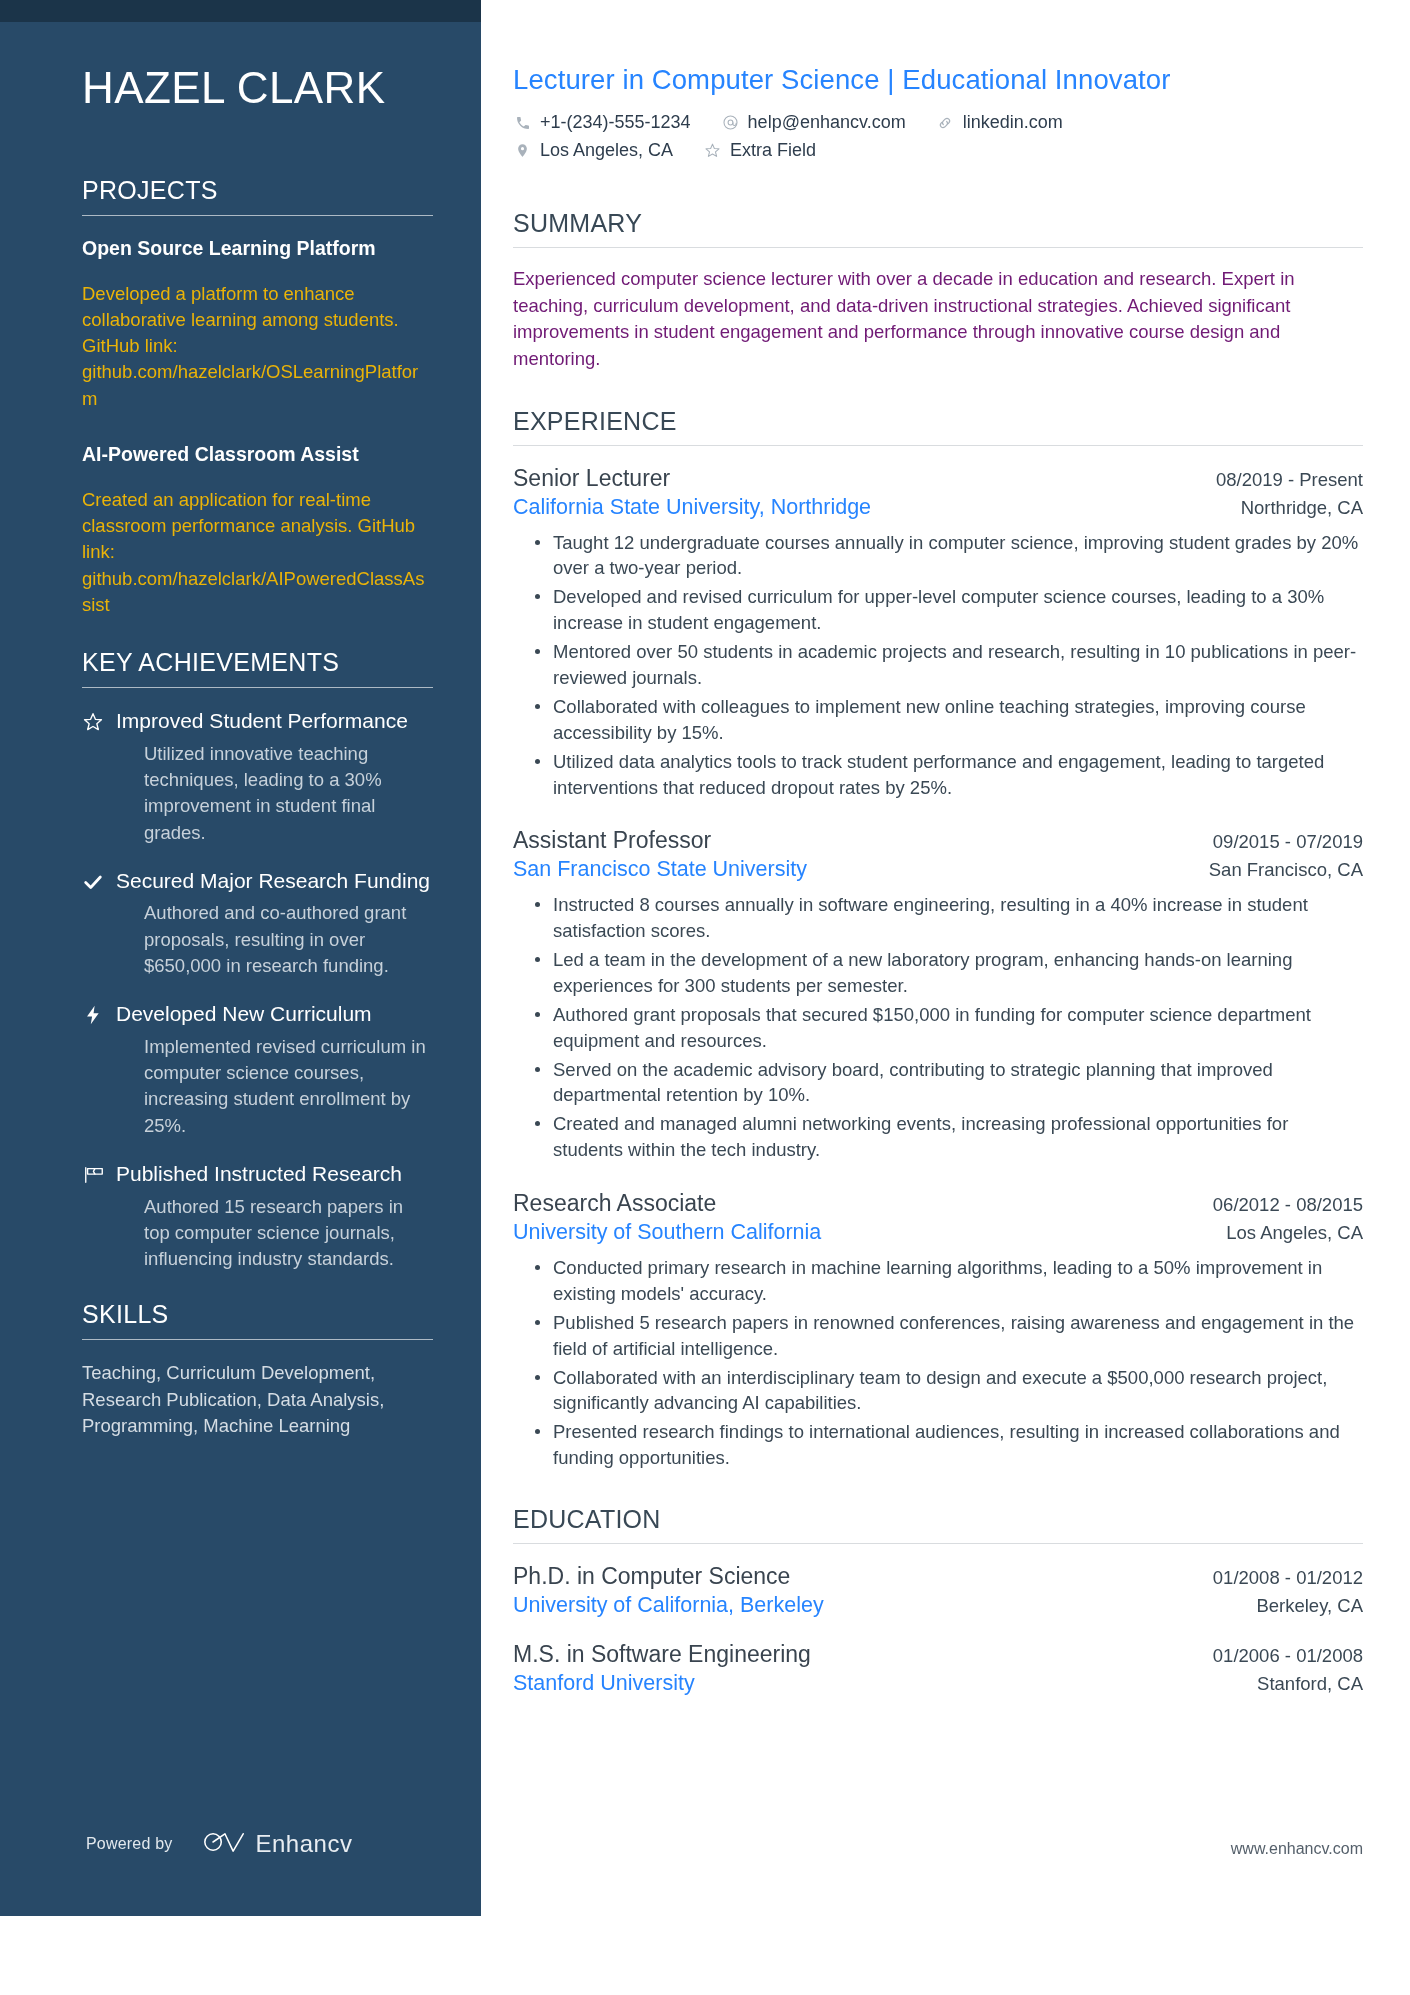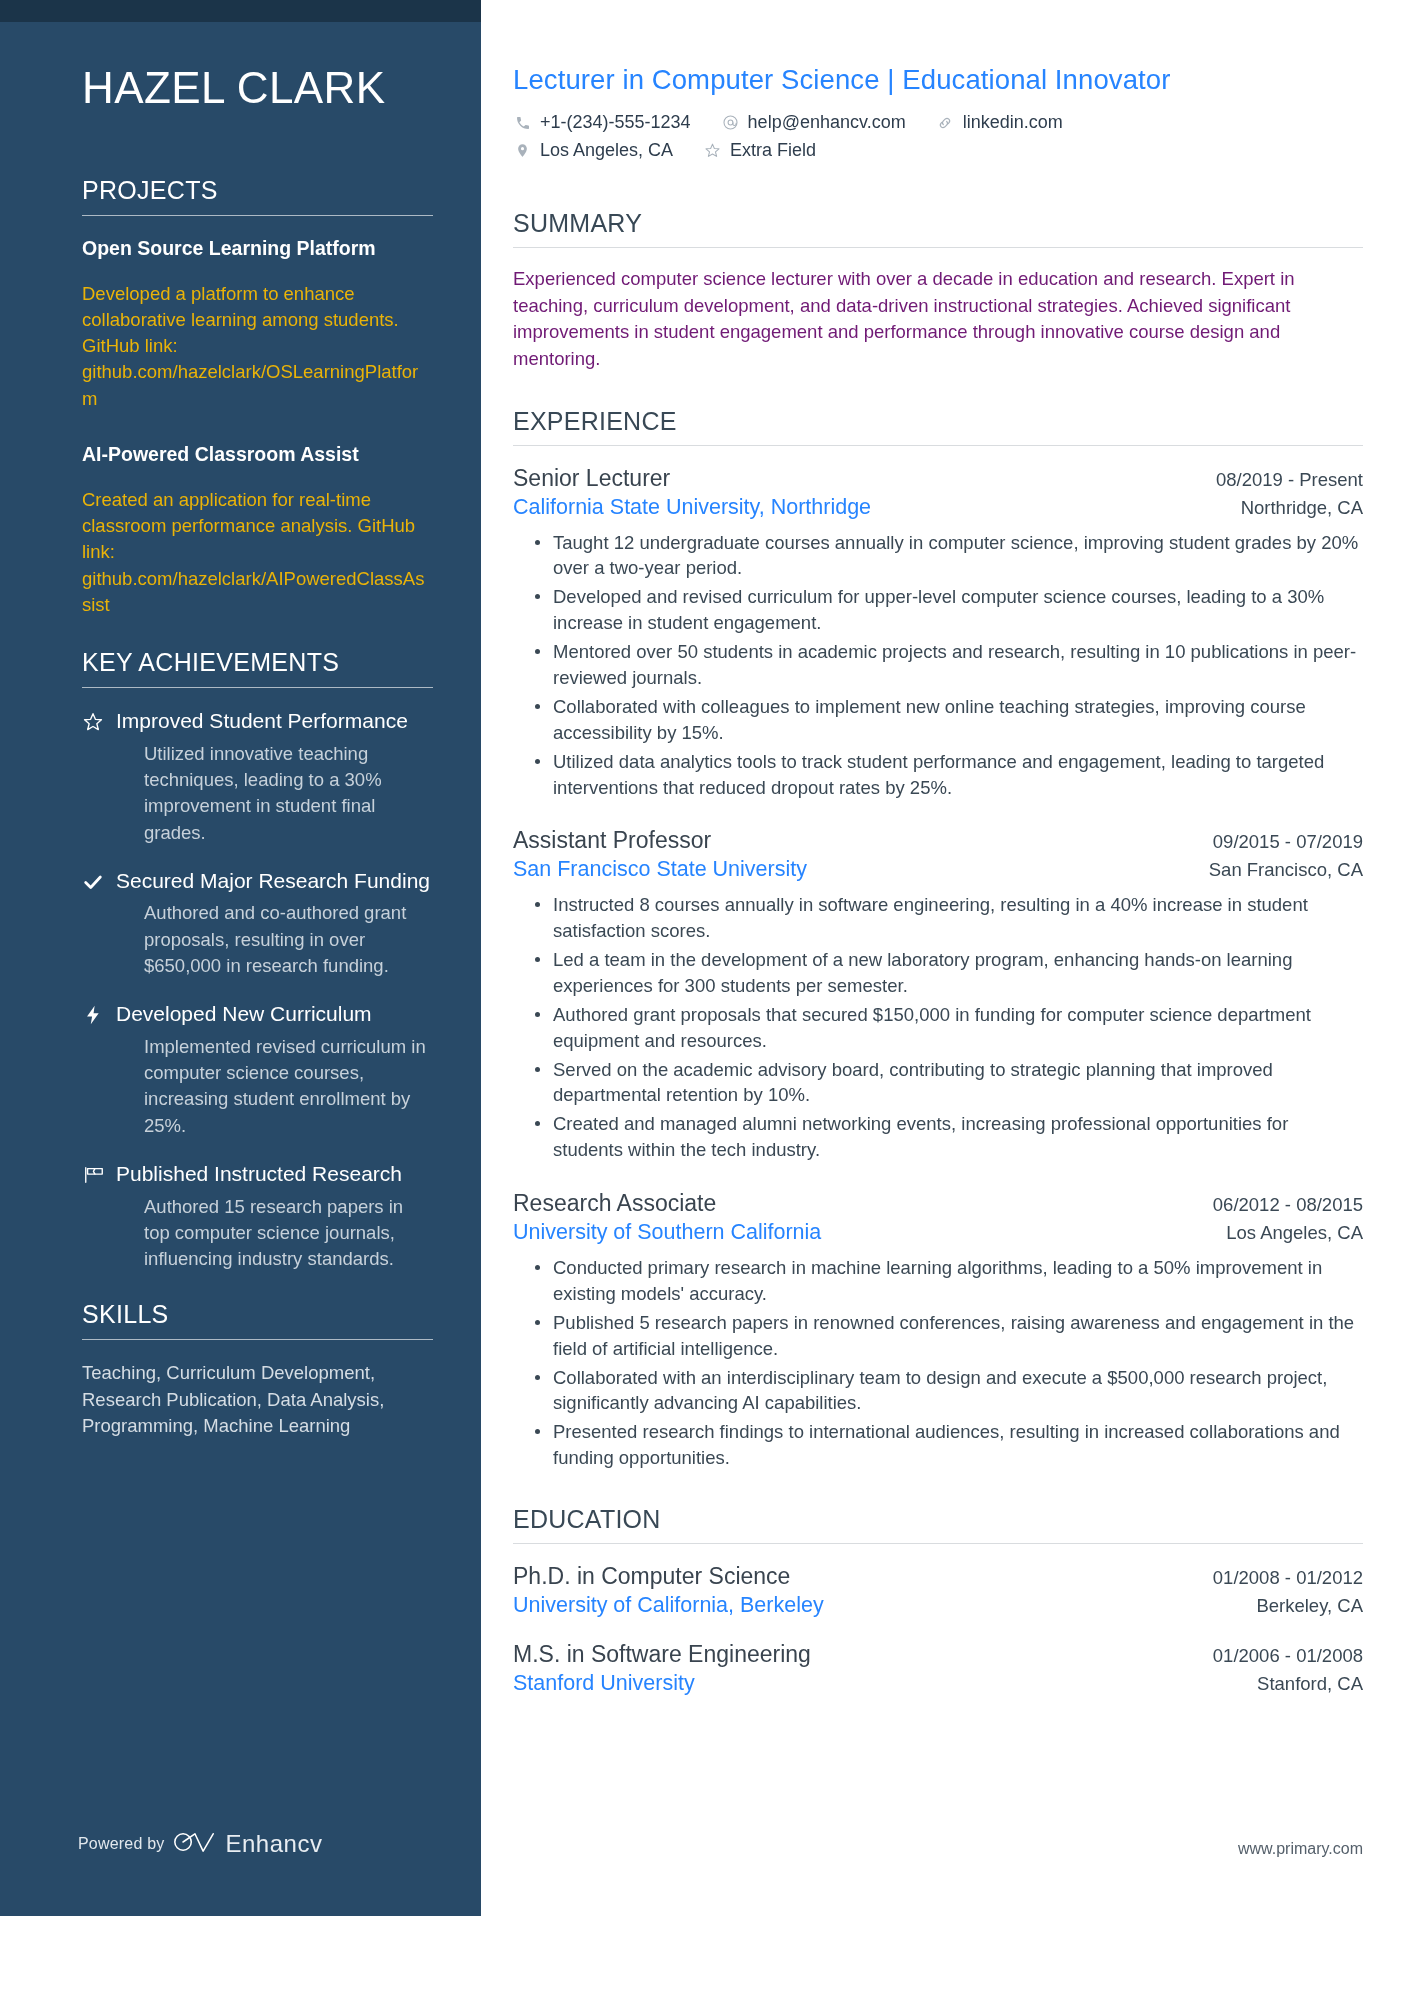--- a/index.html
+++ b/index.html
@@ -105,25 +105,25 @@
   }
 
   .skills-text {
     font-size: 18.5px;
     line-height: 1.42;
     color: #D5DDE4;
   }
 
   .sidebar-footer {
     position: absolute;
-    left: 78px;
+    left: 86px;
     bottom: 58px;
     display: flex;
     align-items: center;
-    gap: 8px;
+    gap: 30px;
   }
   .powered-by {
     font-size: 16px;
     color: #E2E8ED;
     letter-spacing: 0.2px;
   }
   .brand-wrap { display: flex; align-items: center; gap: 11px; }
   .brand-name {
     font-size: 24px;
     color: #E8EDF2;
@@ -496,16 +496,16 @@
           <span class="exp-role">M.S. in Software Engineering</span>
           <span class="exp-dates">01/2006 - 01/2008</span>
         </div>
         <div class="exp-line">
           <span class="exp-company">Stanford University</span>
           <span class="exp-location">Stanford, CA</span>
         </div>
       </div>
     </section>
 
-    <div class="main-footer">www.primary.com</div>
+    <div class="main-footer">www.enhancv.com</div>
   </main>
 
 </div>
 
 </body></html>

